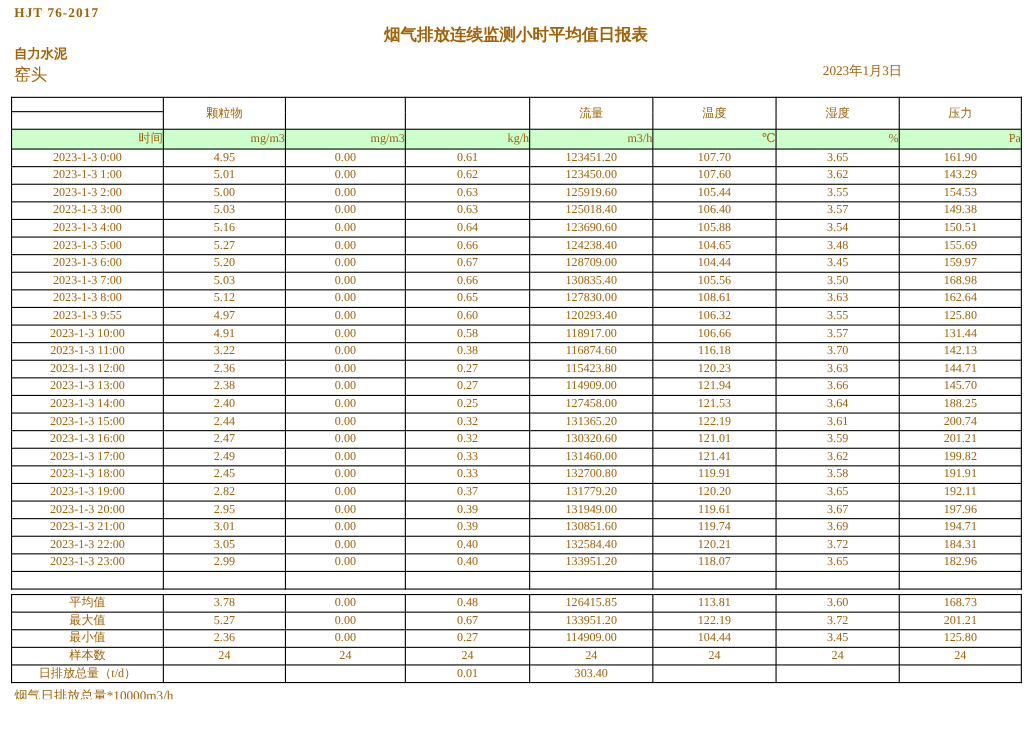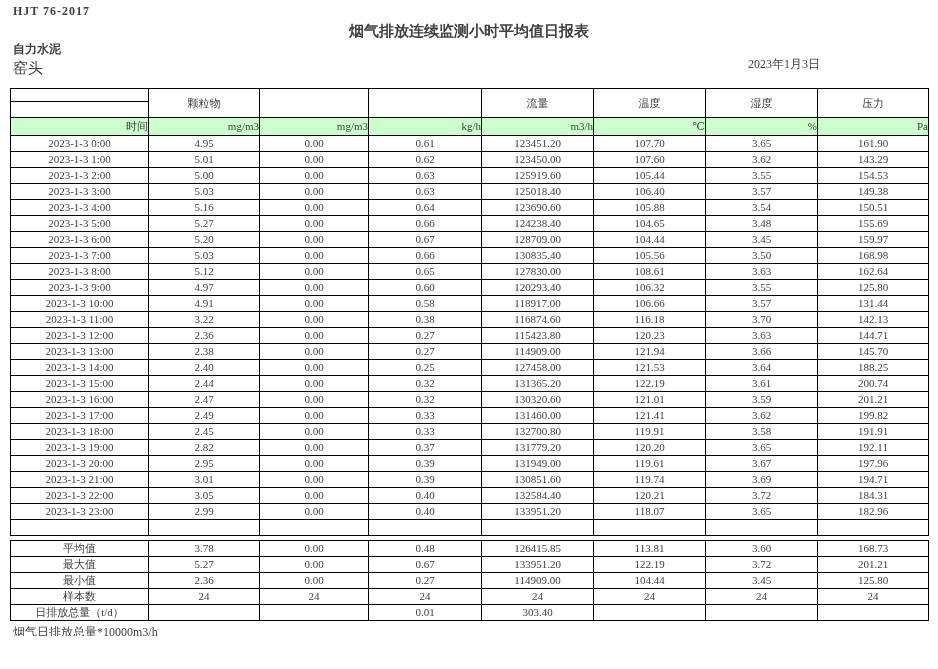--- a/index.html
+++ b/index.html
@@ -5,21 +5,21 @@
   html, body {
     margin: 0;
     padding: 0;
     background: #ffffff;
   }
   .doc {
     position: relative;
     width: 938px;
     height: 636px;
     background: #ffffff;
-    color: #404040;
+    color: #a16207;
     font-family: "Liberation Serif", "DejaVu Serif", serif;
     overflow: hidden;
   }
   .ref {
     position: absolute;
     left: 13px;
     top: 4px;
     font-weight: bold;
     font-size: 12px;
     letter-spacing: 1px;
@@ -234,21 +234,21 @@
           <td>2023-1-3 8:00</td>
           <td>5.12</td>
           <td>0.00</td>
           <td>0.65</td>
           <td>127830.00</td>
           <td>108.61</td>
           <td>3.63</td>
           <td>162.64</td>
         </tr>
         <tr>
-          <td>2023-1-3 9:00</td>
+          <td>2023-1-3 9:55</td>
           <td>4.97</td>
           <td>0.00</td>
           <td>0.60</td>
           <td>120293.40</td>
           <td>106.32</td>
           <td>3.55</td>
           <td>125.80</td>
         </tr>
         <tr>
           <td>2023-1-3 10:00</td>

